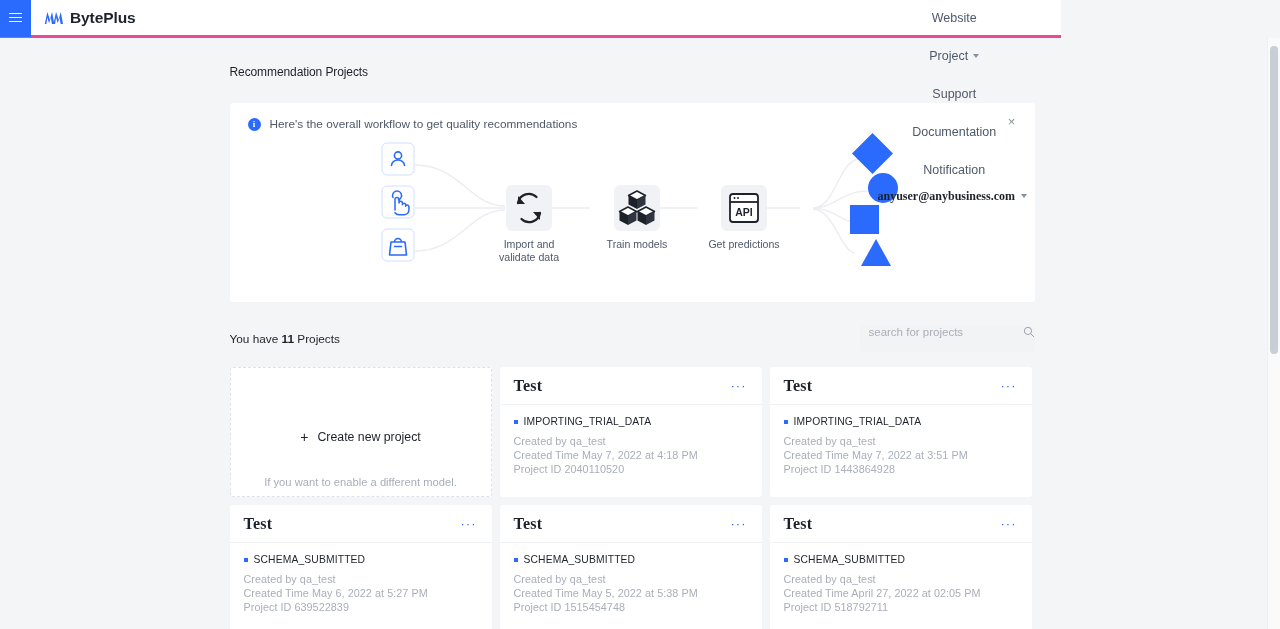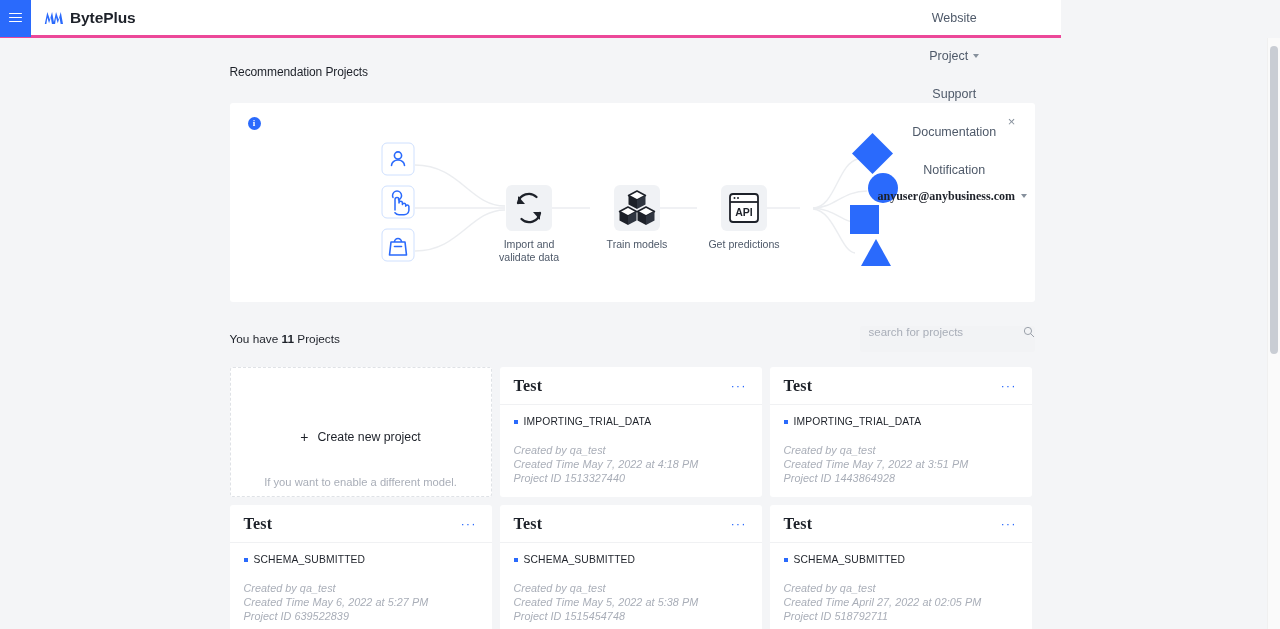--- a/index.html
+++ b/index.html
@@ -138,21 +138,21 @@
     padding: 4px 2px;
   }
   .card-body { padding: 11px 14px 0 14px; }
   .status {
     display: flex; align-items: center; gap: 6px;
     font-size: 10.3px; color: #1d2129; letter-spacing: .15px;
   }
   .status-dot {
     width: 4px; height: 4px; background: #2a6afc; flex: 0 0 auto;
   }
-  .meta { margin-top: 16px; font-style: italic; }
+  .meta { margin-top: 7px; }
   .meta div {
     font-size: 10.8px; color: #a9aeb8; line-height: 14px;
     letter-spacing: .05px; white-space: nowrap;
   }
 
   
   .card-new {
     background: #ffffff; border: 1px dashed #dfe2e6; border-radius: 3px;
     height: 130px; display: flex; flex-direction: column;
     align-items: center; justify-content: center; cursor: pointer;
@@ -224,20 +224,21 @@
 </div>
 
 <div class="page">
   <div class="content">
 
     <div class="page-title">Recommendation Projects</div>
 
     <div class="banner">
       <div class="banner-head">
         <span class="info-icon">i</span>
+        <span class="banner-text">Here's the overall workflow to get quality recommendations</span>
       </div>
       <div class="banner-close">×</div>
 
       <svg class="flow" viewBox="0 0 805 165">
 
         <g fill="none" stroke="#ebedf0" stroke-width="1.4">
           <path d="M185,34 C230,34 240,75 275,75"></path>
           <path d="M185,77 L275,77"></path>
           <path d="M185,120 C230,120 240,79 275,79"></path>
           <path d="M300,77 L360,77"></path>
@@ -344,21 +345,21 @@
           <span class="card-menu">···</span>
         </div>
         <div class="card-body">
           <div class="status">
             <span class="status-dot"></span>
             <span>IMPORTING_TRIAL_DATA</span>
           </div>
           <div class="meta">
             <div>Created by qa_test</div>
             <div>Created Time May 7, 2022 at 4:18 PM</div>
-            <div>Project ID 1513327440</div>
+            <div>Project ID 2040110520</div>
           </div>
         </div>
       </div>
 
       <div class="card">
         <div class="card-head">
           <span class="card-title">Test</span>
           <span class="card-menu">···</span>
         </div>
         <div class="card-body">

